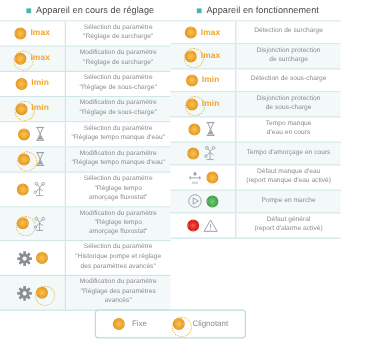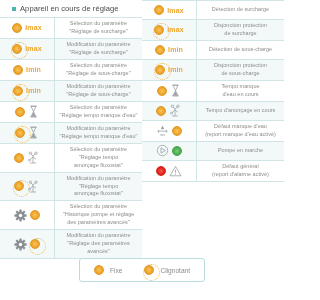--- a/index.html
+++ b/index.html
@@ -10,21 +10,21 @@
     overflow: hidden;
   }
   .page { width: 284px; height: 300px; position: relative; background:#fff; }
 
   .columns { display: flex; width: 284px; }
   .col { width: 142px; }
 
   .col-header {
     display: flex; align-items: center;
     gap: 4px;
-    padding: 4px 0 4px 12px;
+    padding: 4px 0 4px 22px;
     height: 17px;
   }
   .hdr-bullet {
     width: 4px; height: 4px; background: #4fb3ad; flex: 0 0 auto;
     margin-top: 1px;
   }
   .hdr-text {
     font-size: 7.6px; color: #4a4a4a; letter-spacing: .05px;
     white-space: nowrap;
   }
@@ -280,20 +280,24 @@
             <div class="cell-desc">
               <span class="desc-text">Modification du paramètre
 "Réglage des paramètres
 avancés"</span>
             </div>
           </div>
         </div>
     </div>
 
     <div class="col">
+      <div class="col-header">
+        <span class="hdr-bullet"></span>
+        <span class="hdr-text">Appareil en fonctionnement</span>
+      </div>
       <div class="rows" id="rows-1">
           <div class="row">
             <div class="cell-icon">
               <span class="led"></span>
               <span class="lbl">Imax</span>
             </div>
             <div class="cell-desc">
               <span class="desc-text">Détection de surcharge</span>
             </div>
           </div>

